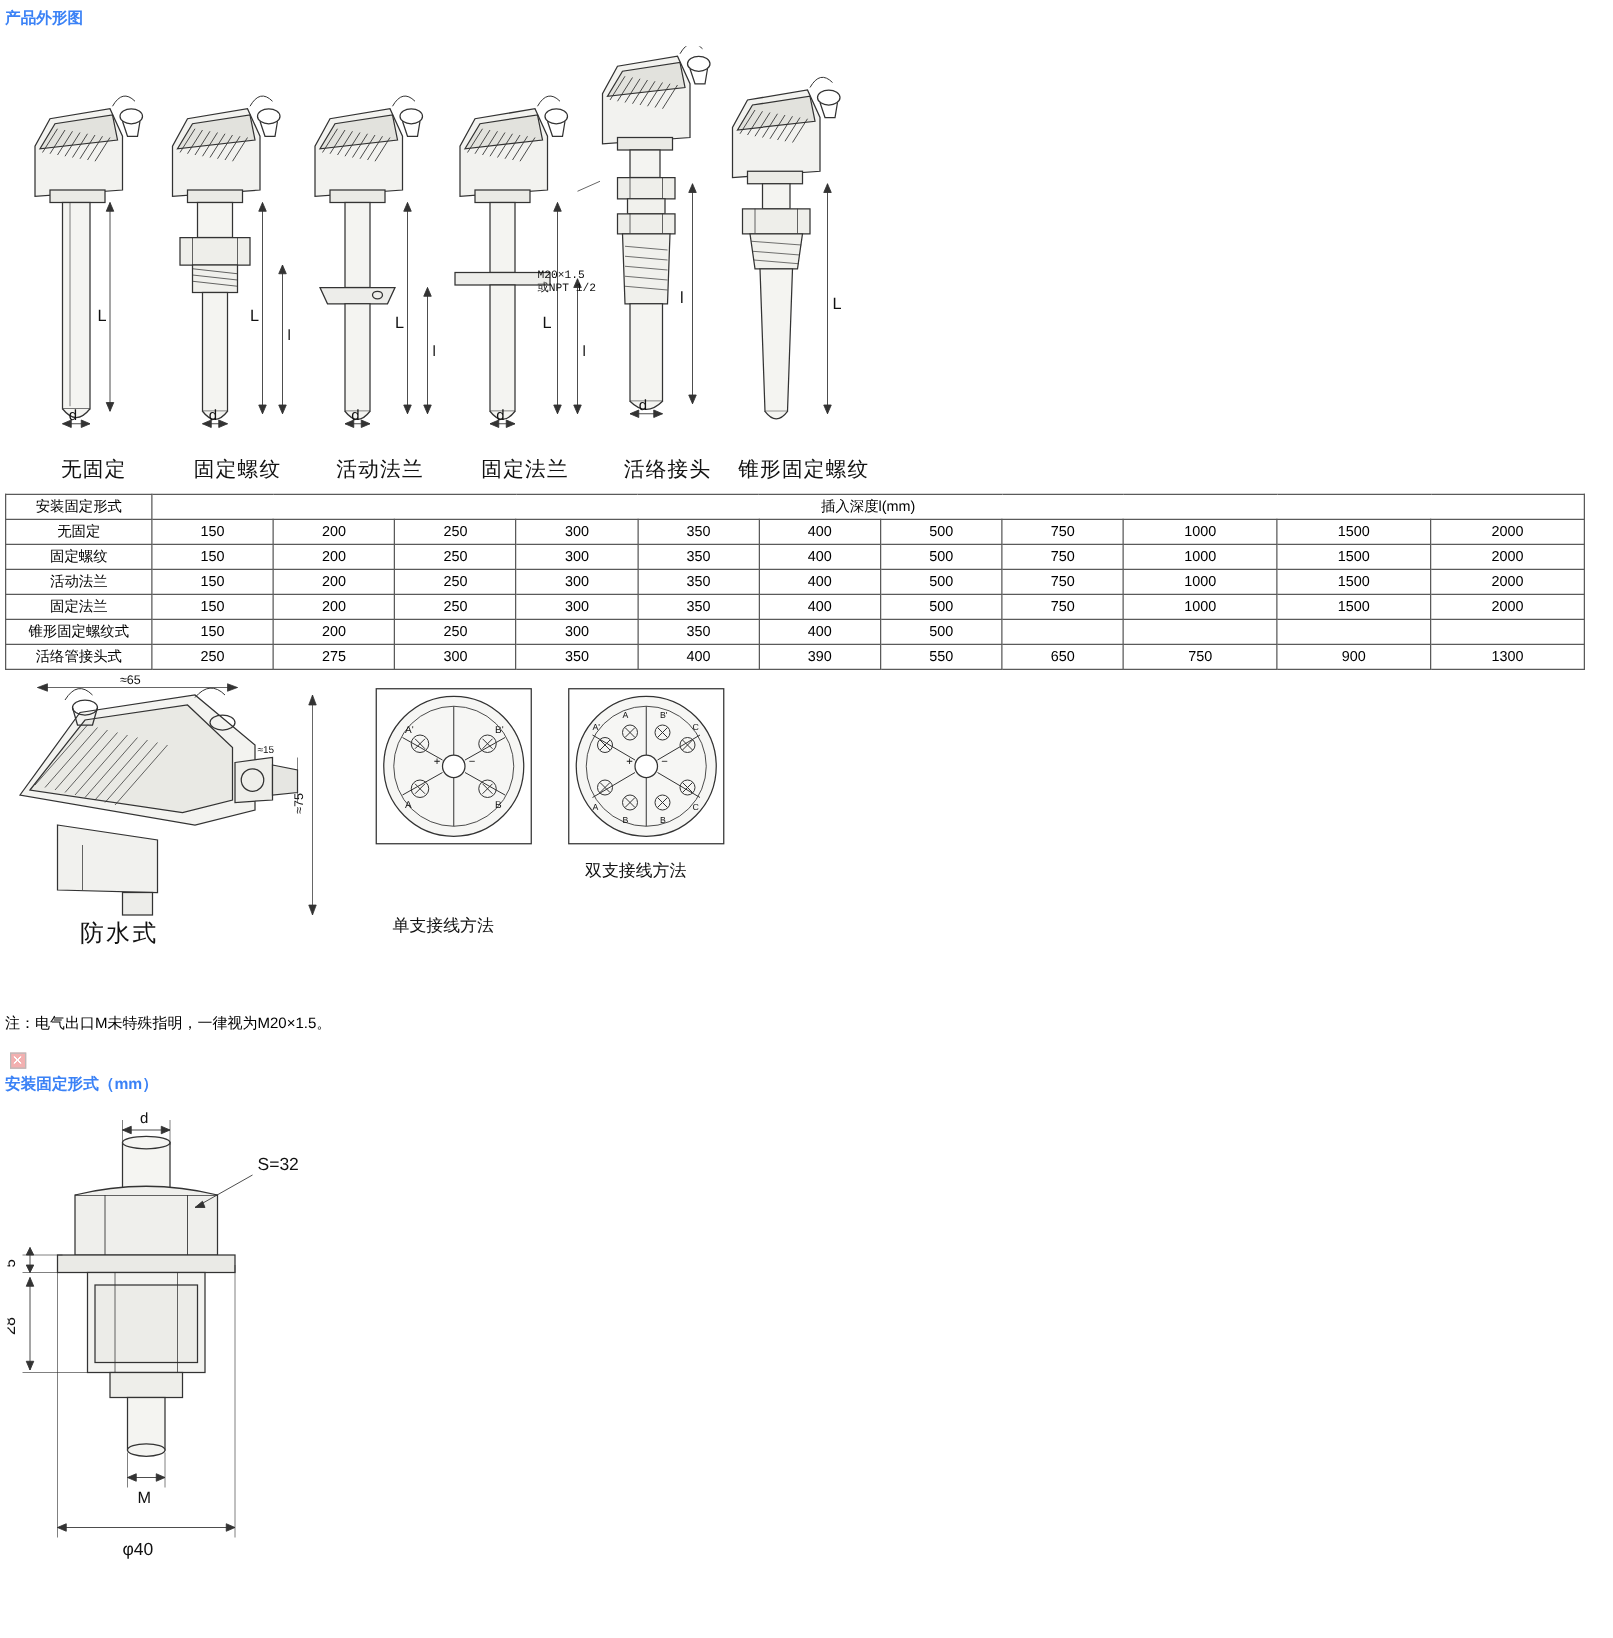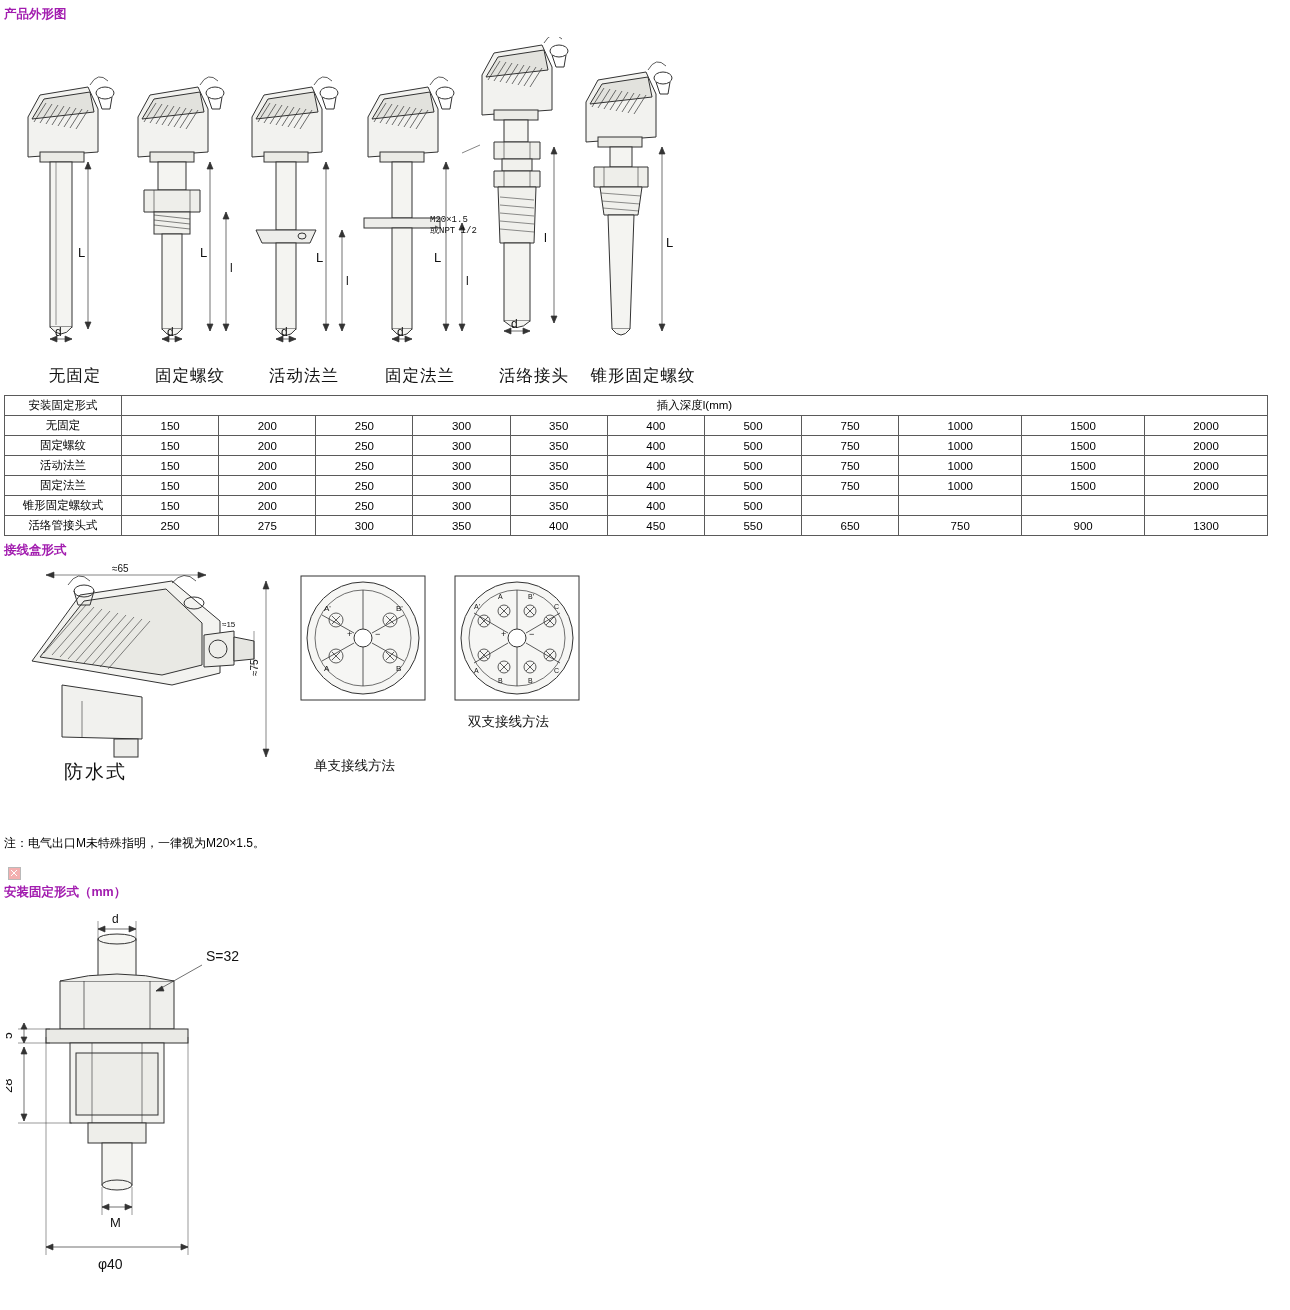--- a/index.html
+++ b/index.html
@@ -17,21 +17,21 @@
   }
   .page {
     width: 1290px;
     position: relative;
     padding: 0;
   }
   .sec-title {
     font-weight: bold;
     font-size: 12.5px;
     margin: 6px 0 2px 4px;
-    color: #a21caf;
+    color: #3b82f6;
   }
   .note {
     font-size: 12px;
     margin: 5px 0 4px 4px;
     color: #000;
   }
   
   .outline-block {
     position: relative;
     width: 1286px;
@@ -417,36 +417,35 @@
         <td></td>
         <td></td>
       </tr>
       <tr>
         <td class="rowhdr">活络管接头式</td>
         <td>250</td>
         <td>275</td>
         <td>300</td>
         <td>350</td>
         <td>400</td>
-        <td>450</td>
+        <td>390</td>
         <td>550</td>
         <td>650</td>
         <td>750</td>
         <td>900</td>
         <td>1300</td>
       </tr>
     </tbody>
   </table>
 
 
-  <div class="sec-title">接线盒形式</div>
 
   <div class="jbox-block">
 
-    <div style="position:absolute; left:20px; top:0;">
+    <div style="position:absolute; left:4px; top:0;">
       <svg width="260" height="210" viewBox="0 0 260 210">
         <g fill="none" stroke="#333" stroke-width="1">
 
           <path d="M10 100 L58 34 L150 20 L198 60 L198 112 L150 124 Z" fill="#f3f3f0"></path>
           <path d="M18 96 L62 40 L144 28 L180 62 L180 104 L140 114 Z" fill="#e9e9e4"></path>
           <path d="M22 92 L64 44 M30 94 L72 46 M38 96 L80 48 M46 98 L88 50 M54 100 L96 52 M62 102 L104 54 M70 104 L112 56 M78 106 L120 58 M86 108 L128 60" stroke-width="0.6"></path>
           <ellipse cx="62" cy="30" rx="10" ry="6"></ellipse>
           <path d="M52 30 L56 44 L68 44 L72 30"></path>
           <path d="M46 24 q10 -16 22 -4" stroke-width="0.8"></path>
           <ellipse cx="172" cy="42" rx="10" ry="6"></ellipse>

